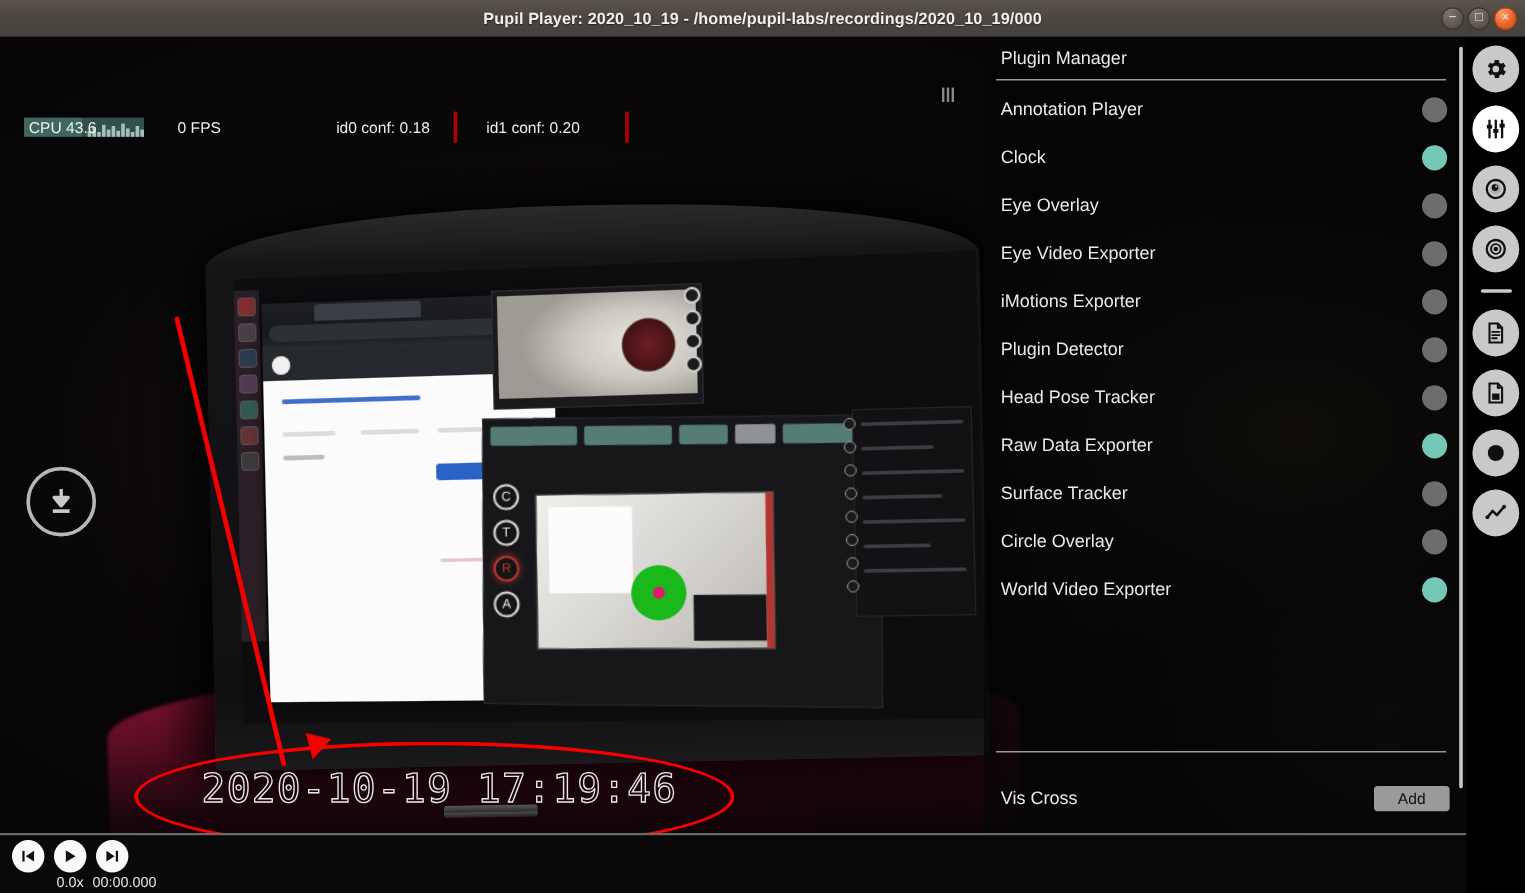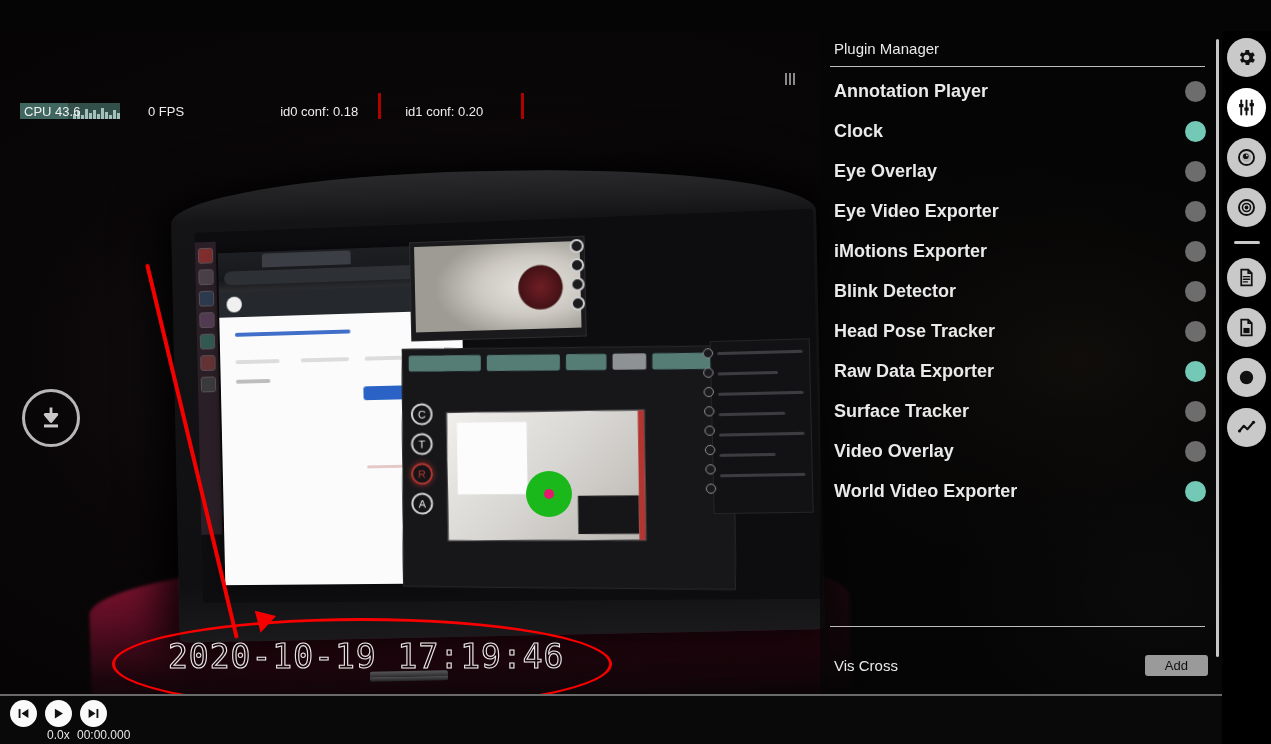--- a/index.html
+++ b/index.html
@@ -218,21 +218,21 @@
     display: flex; align-items: center; justify-content: center;
     background: rgba(10,10,10,.35);
   }
   .export-btn svg { display: block; }
 
   
   .hud {
     position: absolute; left: 0; top: 31px; width: 820px; height: 55px;
     pointer-events: none;
   }
-  .hud-row { position: absolute; left: 20px; top: 31px; display: flex; align-items: flex-end; }
+  .hud-row { position: absolute; left: 20px; top: 31px; display: flex; align-items: center; }
   .cpu-graph {
     position: relative; height: 16px; width: 100px;
     background: linear-gradient(to right, rgba(109,182,168,.55) 0%, rgba(109,182,168,.55) 48%, rgba(109,182,168,.42) 48%, rgba(109,182,168,.42) 100%);
     display: flex; align-items: center;
   }
   .cpu-bars { position: absolute; right: 0; bottom: 0; display: flex; align-items: flex-end; height: 16px; gap: 1px; }
   .cpu-bars i { width: 3px; background: rgba(175,205,198,.9); display: block; }
   .hud-label { color: #f0f0f0; font-size: 13px; white-space: nowrap; position: relative; z-index: 2; padding-left: 4px; }
   .hud-item { color: #ededed; font-size: 13px; white-space: nowrap; }
   .hud-tick { width: 3px; height: 26px; background: #b00000; }
@@ -259,21 +259,21 @@
     position: absolute; left: 10px; top: 35px; width: 375px; height: 1px;
     background: #bdbdbd;
   }
   .plugin-list { position: absolute; left: 0; top: 40px; width: 402px; }
   .plugin-row {
     position: relative; height: 40px;
     display: flex; align-items: center;
   }
   .plugin-name {
     position: absolute; left: 14px;
-    color: #eaeaea; font-size: 18px; white-space: nowrap; font-weight: bold;
+    color: #eaeaea; font-size: 15px; white-space: nowrap;
   }
   .toggle {
     position: absolute; right: 16px;
     width: 21px; height: 21px; border-radius: 50%;
     background: #6d6d6d;
   }
   .toggle.on { background: #74c8b6; }
   .panel-rule-2 {
     position: absolute; left: 10px; top: 595px; width: 375px; height: 1px;
     background: #bdbdbd;
@@ -348,20 +348,34 @@
     width: 14px; height: 17px; border-radius: 7px; background: #8fd4c6;
   }
   .tl-end-label { position: absolute; left: 648px; top: 34px; color: #dcdcdc; font-size: 11.5px; }
   .corner-block { position: absolute; right: 0; top: 694px; width: 49px; height: 50px; background: #000; }
 </style>
 </head>
 <body>
 
 <div id="app">
 
+  <div class="titlebar">
+    <span class="titlebar-text">Pupil Player: 2020_10_19 - /home/pupil-labs/recordings/2020_10_19/000</span>
+    <div class="win-controls">
+      <div class="win-btn">
+        <span class="glyph">−</span>
+      </div>
+      <div class="win-btn">
+        <span class="glyph">□</span>
+      </div>
+      <div class="win-btn close">
+        <span class="glyph">×</span>
+      </div>
+    </div>
+  </div>
 
   <div class="video-area">
     <div class="scene-bg"></div>
     <div class="desk-red"></div>
     <div class="monitor"></div>
     <div class="monitor-stand"></div>
 
     <div class="screen">
       <div class="ubuntu-bar">
         <div class="ubuntu-icon" style="top:6px;background:#8a2a2a"></div>
@@ -512,37 +526,37 @@
       </div>
       <div class="plugin-row">
         <span class="plugin-name">Eye Video Exporter</span>
         <span class="toggle"></span>
       </div>
       <div class="plugin-row">
         <span class="plugin-name">iMotions Exporter</span>
         <span class="toggle"></span>
       </div>
       <div class="plugin-row">
-        <span class="plugin-name">Blink Detector</span>
+        <span class="plugin-name">Plugin Detector</span>
         <span class="toggle"></span>
       </div>
       <div class="plugin-row">
         <span class="plugin-name">Head Pose Tracker</span>
         <span class="toggle"></span>
       </div>
       <div class="plugin-row">
         <span class="plugin-name">Raw Data Exporter</span>
         <span class="toggle on"></span>
       </div>
       <div class="plugin-row">
         <span class="plugin-name">Surface Tracker</span>
         <span class="toggle"></span>
       </div>
       <div class="plugin-row">
-        <span class="plugin-name">Video Overlay</span>
+        <span class="plugin-name">Circle Overlay</span>
         <span class="toggle"></span>
       </div>
       <div class="plugin-row">
         <span class="plugin-name">World Video Exporter</span>
         <span class="toggle on"></span>
       </div>
     </div>
 
     <div class="panel-rule-2"></div>
 

